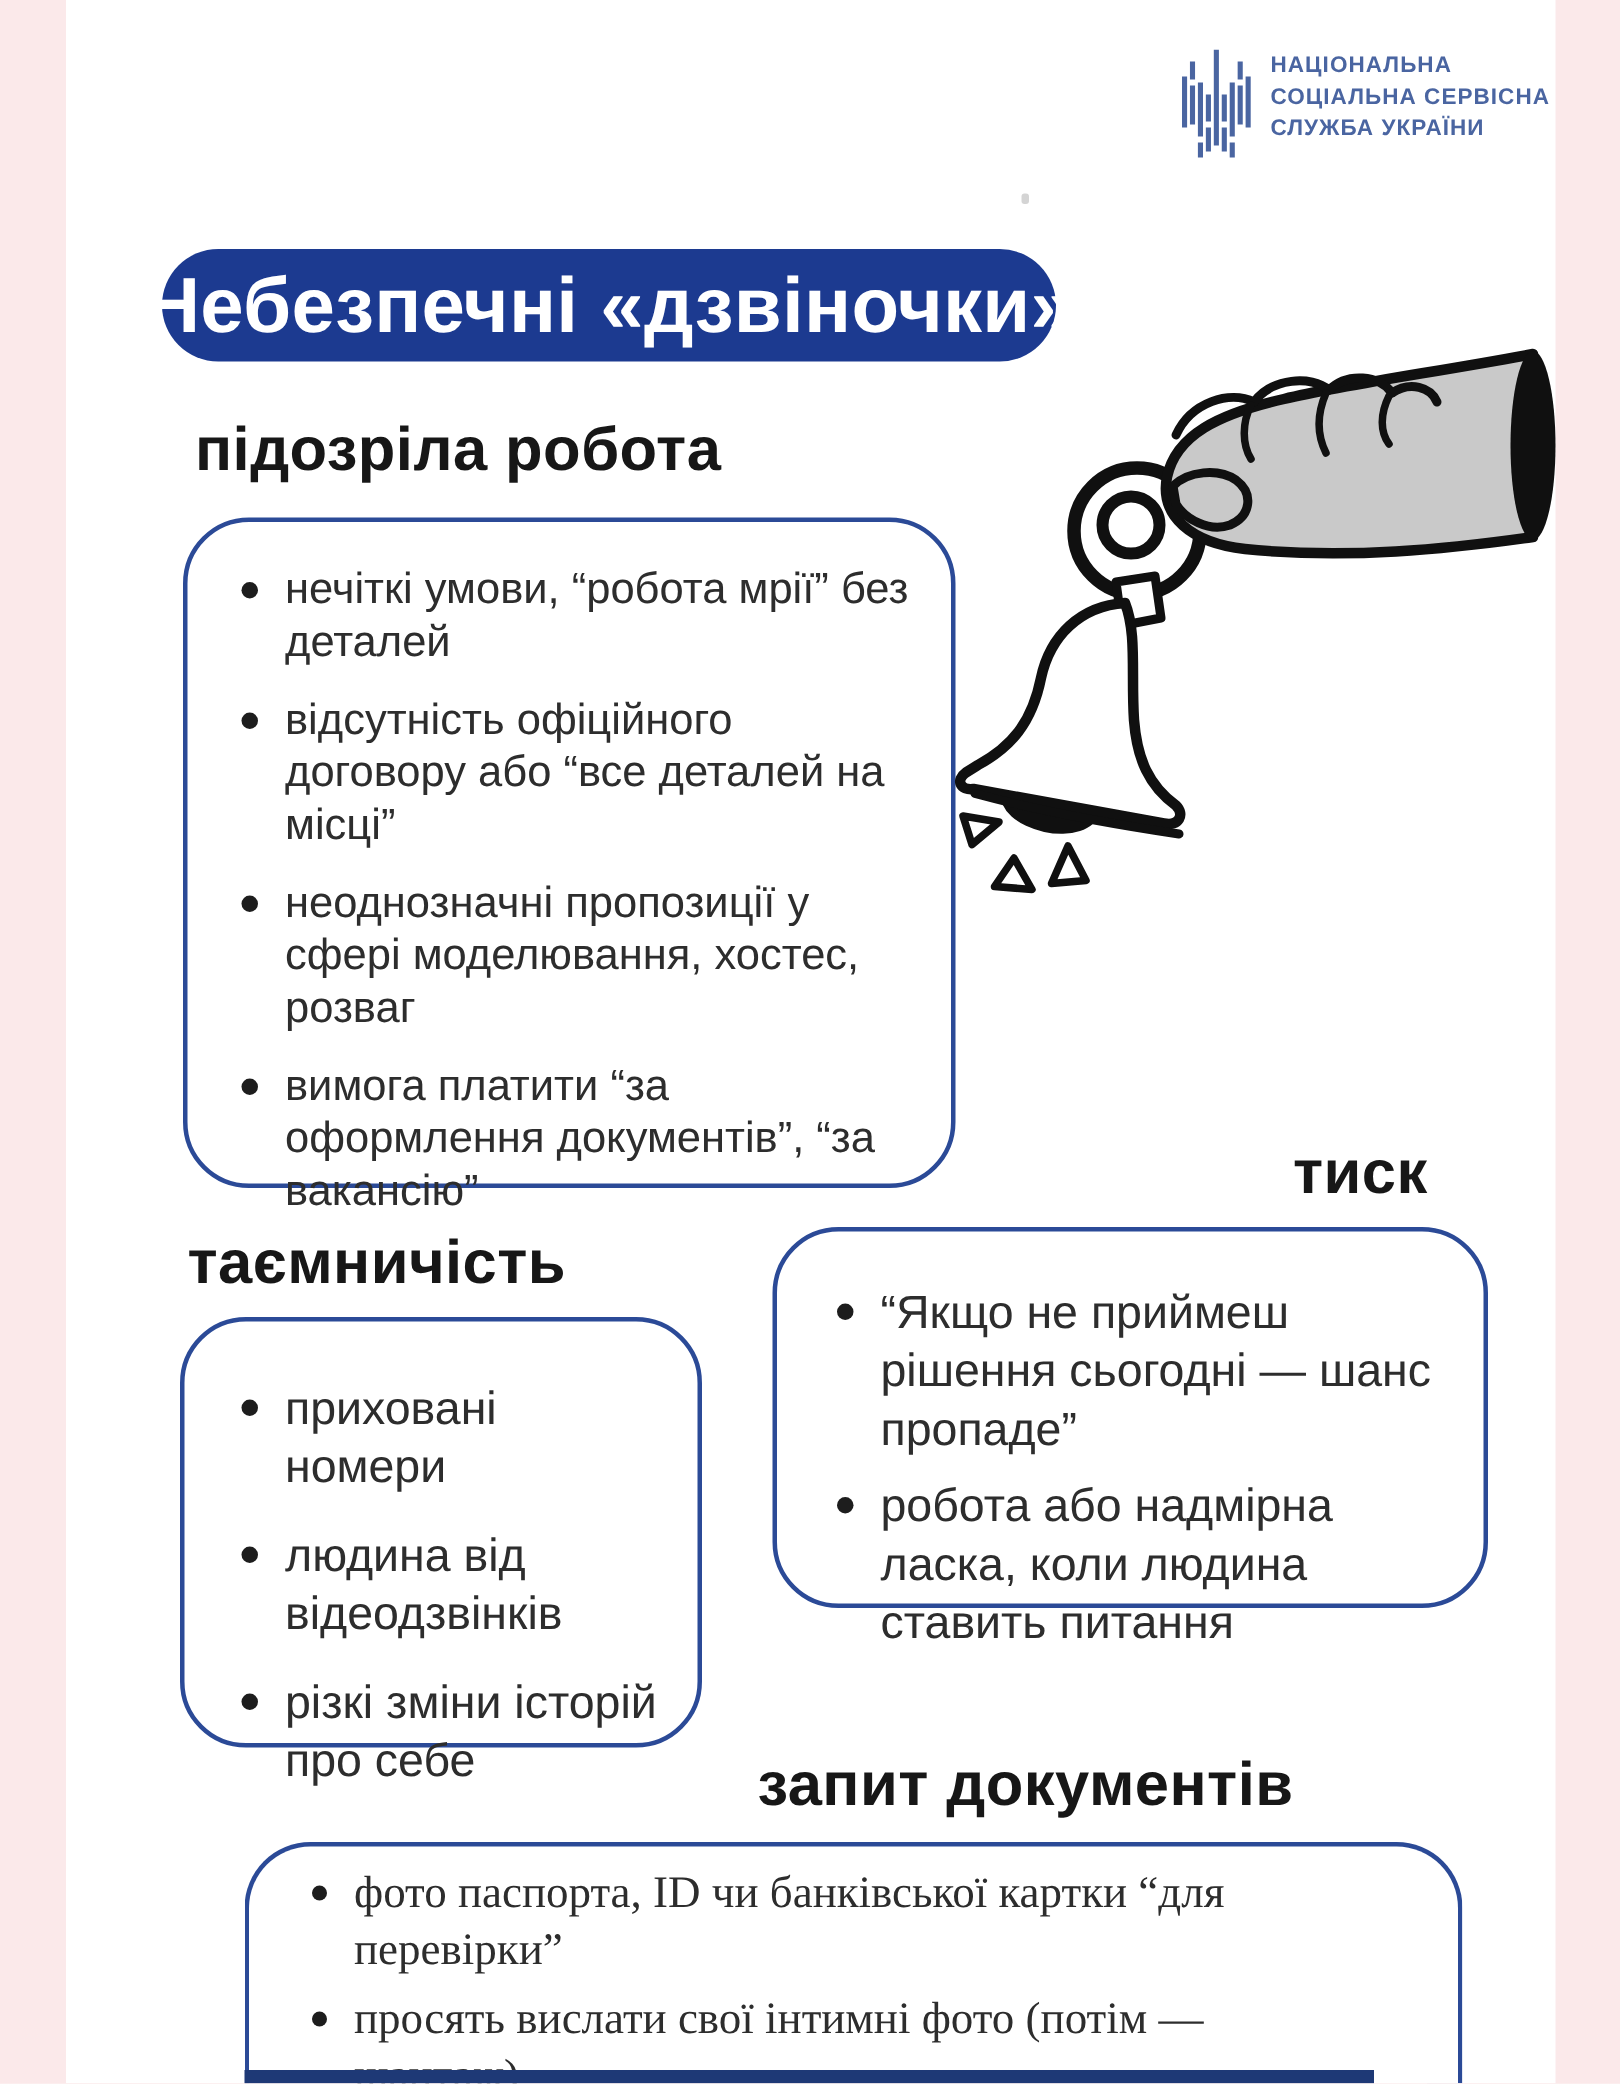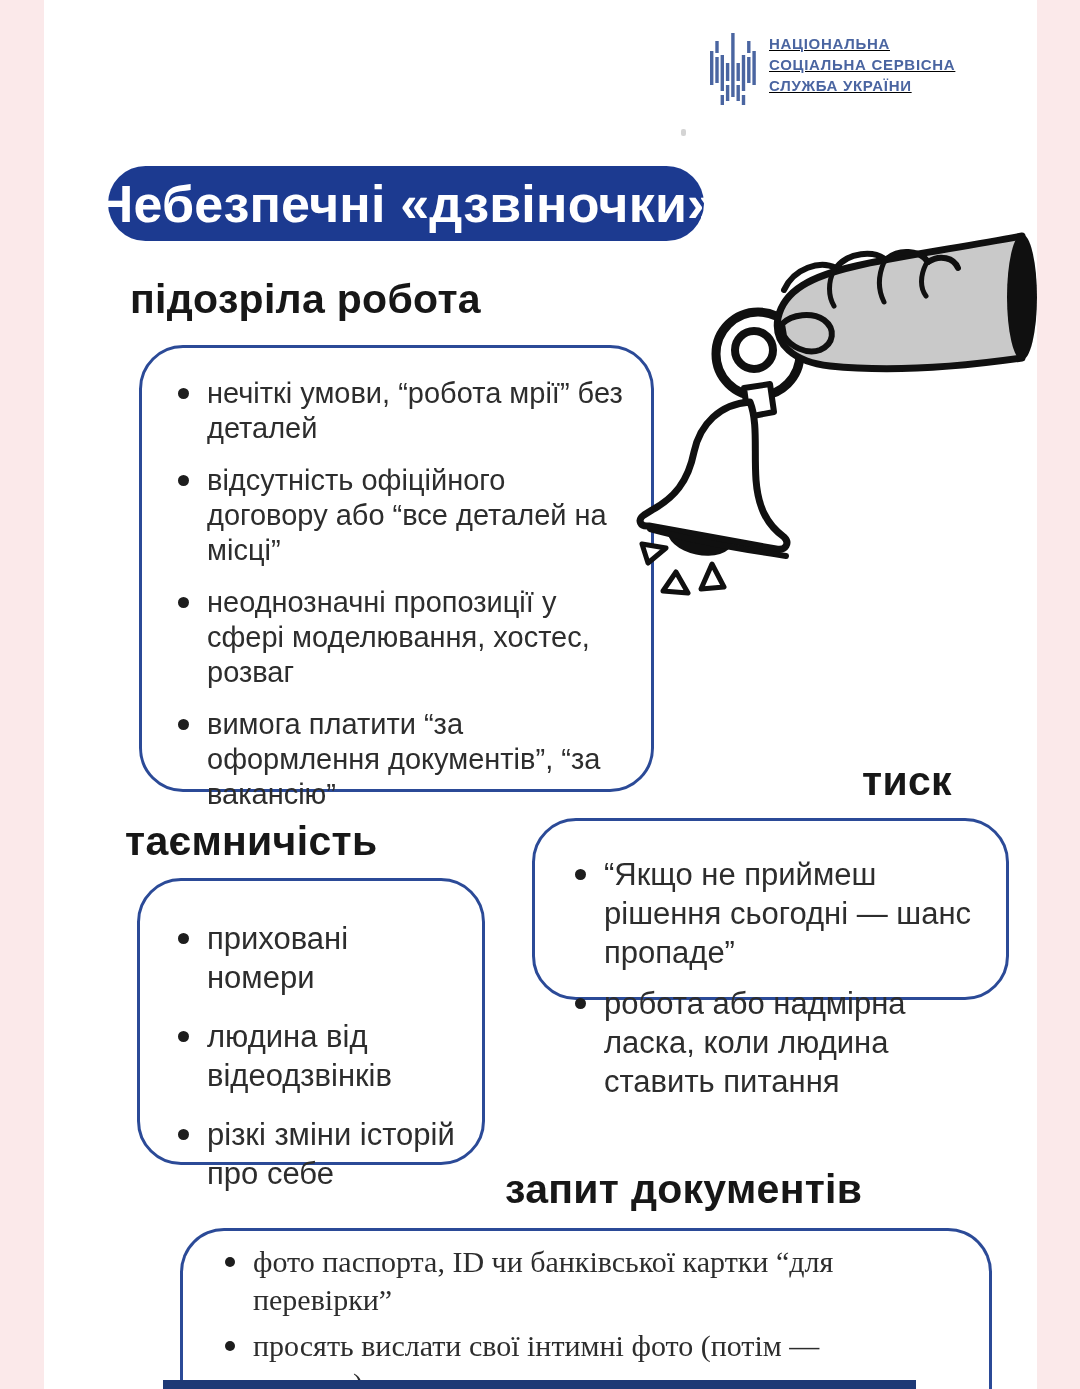--- a/index.html
+++ b/index.html
@@ -4,43 +4,43 @@
 <style>
   html,body{margin:0;padding:0;background:#fbe9ea;}
   .page{
     position:relative;width:1080px;height:1389px;overflow:hidden;
     background:#fbe9ea;
     font-family:"Liberation Sans","DejaVu Sans",sans-serif;
   }
   .card{position:absolute;left:44px;top:0;width:993px;height:1389px;background:#ffffff;}
 
   
-  .logo{position:absolute;left:710px;top:33px;display:flex;gap:13px;align-items:flex-start;text-decoration:underline;}
+  .logo{position:absolute;left:788px;top:33px;display:flex;gap:13px;align-items:flex-start;}
   .logo-text{font-size:15px;font-weight:700;letter-spacing:.7px;line-height:21px;color:#4a65a1;}
   .dot-artifact{position:absolute;left:681px;top:129px;width:5px;height:7px;background:#c9c9c9;border-radius:2px;opacity:.8;}
 
   
   .badge{
     position:absolute;left:108px;top:166px;width:596px;height:75px;
     background:#1c3a90;border-radius:44px;color:#ffffff;
     font-weight:700;font-size:52px;letter-spacing:.2px;
     display:flex;align-items:center;justify-content:center;white-space:nowrap;
   }
 
   
   .sec-h{position:absolute;margin:0;font-weight:700;color:#171717;font-size:41px;letter-spacing:.3px;white-space:nowrap;}
   #h-job{left:130px;top:276px;}
   #h-pressure{left:862px;top:758px;text-align:right;}
   #h-secrecy{left:125px;top:818px;}
   #h-docs{left:505px;top:1166px;}
 
   
-  .box{position:absolute;background:#ffffff;border:3px solid #2b4a97;border-radius:44px;box-sizing:border-box;margin-left:17px;}
+  .box{position:absolute;background:#ffffff;border:3px solid #2b4a97;border-radius:44px;box-sizing:border-box;}
   #box-job{left:122px;top:345px;width:515px;height:447px;padding:28px 16px 16px 36px;}
-  #box-pressure{left:515px;top:818px;width:477px;height:182px;padding:34px 4px 14px 40px;}
+  #box-pressure{left:515px;top:818px;width:477px;height:254px;padding:34px 4px 14px 40px;}
   #box-secrecy{left:120px;top:878px;width:348px;height:287px;padding:38px 22px 14px 38px;}
   #box-docs{left:163px;top:1228px;width:812px;height:161px;padding:12px 16px 6px 42px;border-bottom:none;border-radius:44px 44px 0 0;font-family:Liberation Serif, serif;}
 
   .bullet{display:flex;}
   .dot{flex:none;width:11px;height:11px;border-radius:50%;background:#1d1d1d;margin-right:18px;}
   .bullet-text{color:#2d2d2d;}
 
   #box-job .bullet{margin-bottom:17px;}
   #box-job .dot{margin-top:12px;}
   #box-job .bullet-text{font-size:29px;line-height:35px;max-width:420px;}

